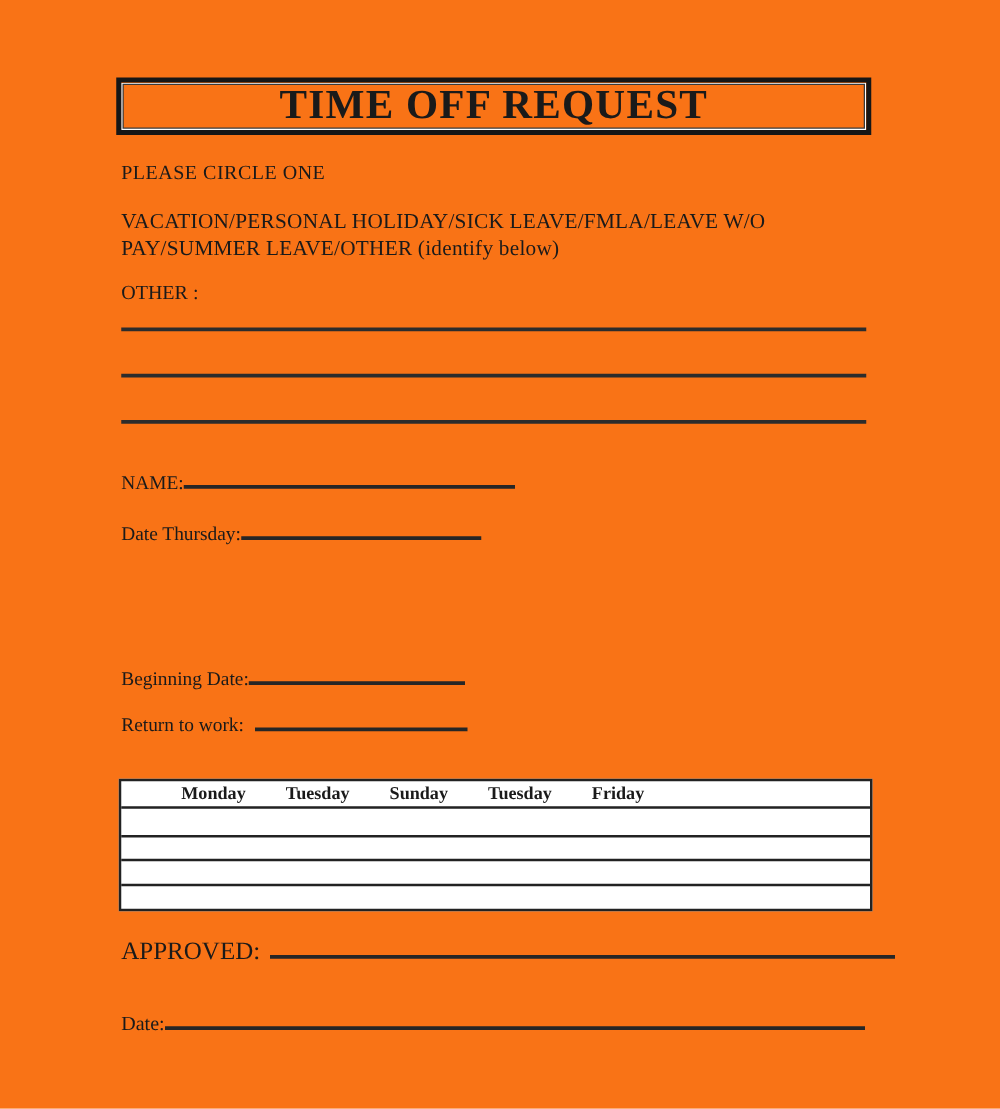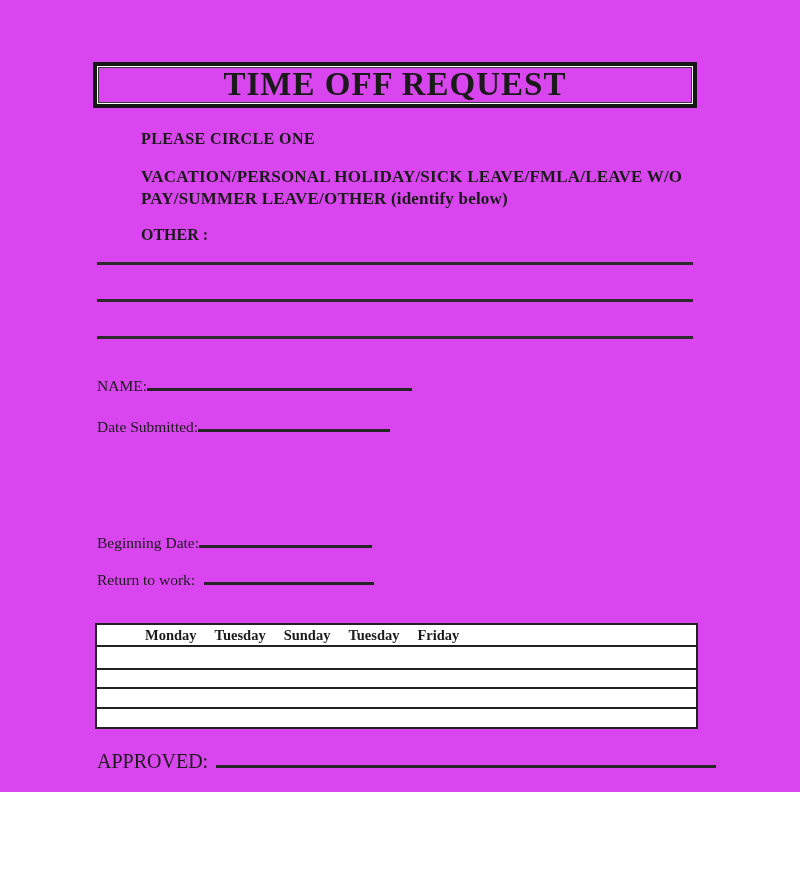--- a/index.html
+++ b/index.html
@@ -3,22 +3,22 @@
 <meta charset="utf-8">
 <style>
   html, body {
     margin: 0;
     padding: 0;
     background: #ffffff;
   }
   .page {
     position: relative;
     width: 800px;
-    height: 792px;
-    background: #d946ef;
+    height: 887px;
+    background: #f97316;
     font-family: "Liberation Serif", "DejaVu Serif", serif;
     color: #1a1a1a;
     overflow: hidden;
   }
   
   .title-box {
     position: absolute;
     left: 93px;
     top: 62px;
     width: 604px;
@@ -33,23 +33,22 @@
   .title-text {
     font-size: 33px;
     font-weight: bold;
     letter-spacing: 1px;
     white-space: nowrap;
     transform: translateY(-1px);
   }
   .label {
     position: absolute;
     left: 97px;
-    font-weight: bold;
+    font-weight: normal;
     white-space: nowrap;
-    margin-left: 44px;
   }
   .circle-one     { top: 130px; font-size: 16px; letter-spacing: 0.4px; }
   .options        { top: 166px; font-size: 17px; line-height: 22px; letter-spacing: 0.2px; }
   .other-label    { top: 226px; font-size: 16px; }
   .write-line {
     position: absolute;
     left: 97px;
     width: 596px;
     height: 0;
     border-bottom: 3px solid #2c2c2c;
@@ -92,21 +91,21 @@
     height: 106px;
     box-sizing: border-box;
     border: 2px solid #222222;
     background: #ffffff;
   }
   .week-header {
     height: 20px;
     border-bottom: 2px solid #222222;
     display: flex;
     align-items: center;
-    gap: 18px;
+    gap: 32px;
     padding-left: 48px;
     font-weight: bold;
     font-size: 14.5px;
   }
   .week-row { border-bottom: 2px solid #222222; }
   .wr-1 { height: 21px; }
   .wr-2 { height: 17px; }
   .wr-3 { height: 18px; }
   .wr-4 { height: 18px; border-bottom: none; }
 </style>
@@ -130,21 +129,21 @@
 
   <div class="write-line wl-1"></div>
   <div class="write-line wl-2"></div>
   <div class="write-line wl-3"></div>
 
   <div class="field-row row-name">
     <span>NAME:</span><span class="blank blank-name"></span>
   </div>
 
   <div class="field-row row-submitted">
-    <span>Date Submitted:</span><span class="blank blank-submitted"></span>
+    <span>Date Thursday:</span><span class="blank blank-submitted"></span>
   </div>
 
 
   <div class="field-row row-beginning">
     <span>Beginning Date:</span><span class="blank blank-beginning"></span>
   </div>
 
   <div class="field-row row-return">
     <span>Return to work:</span><span class="blank blank-return"></span>
   </div>

